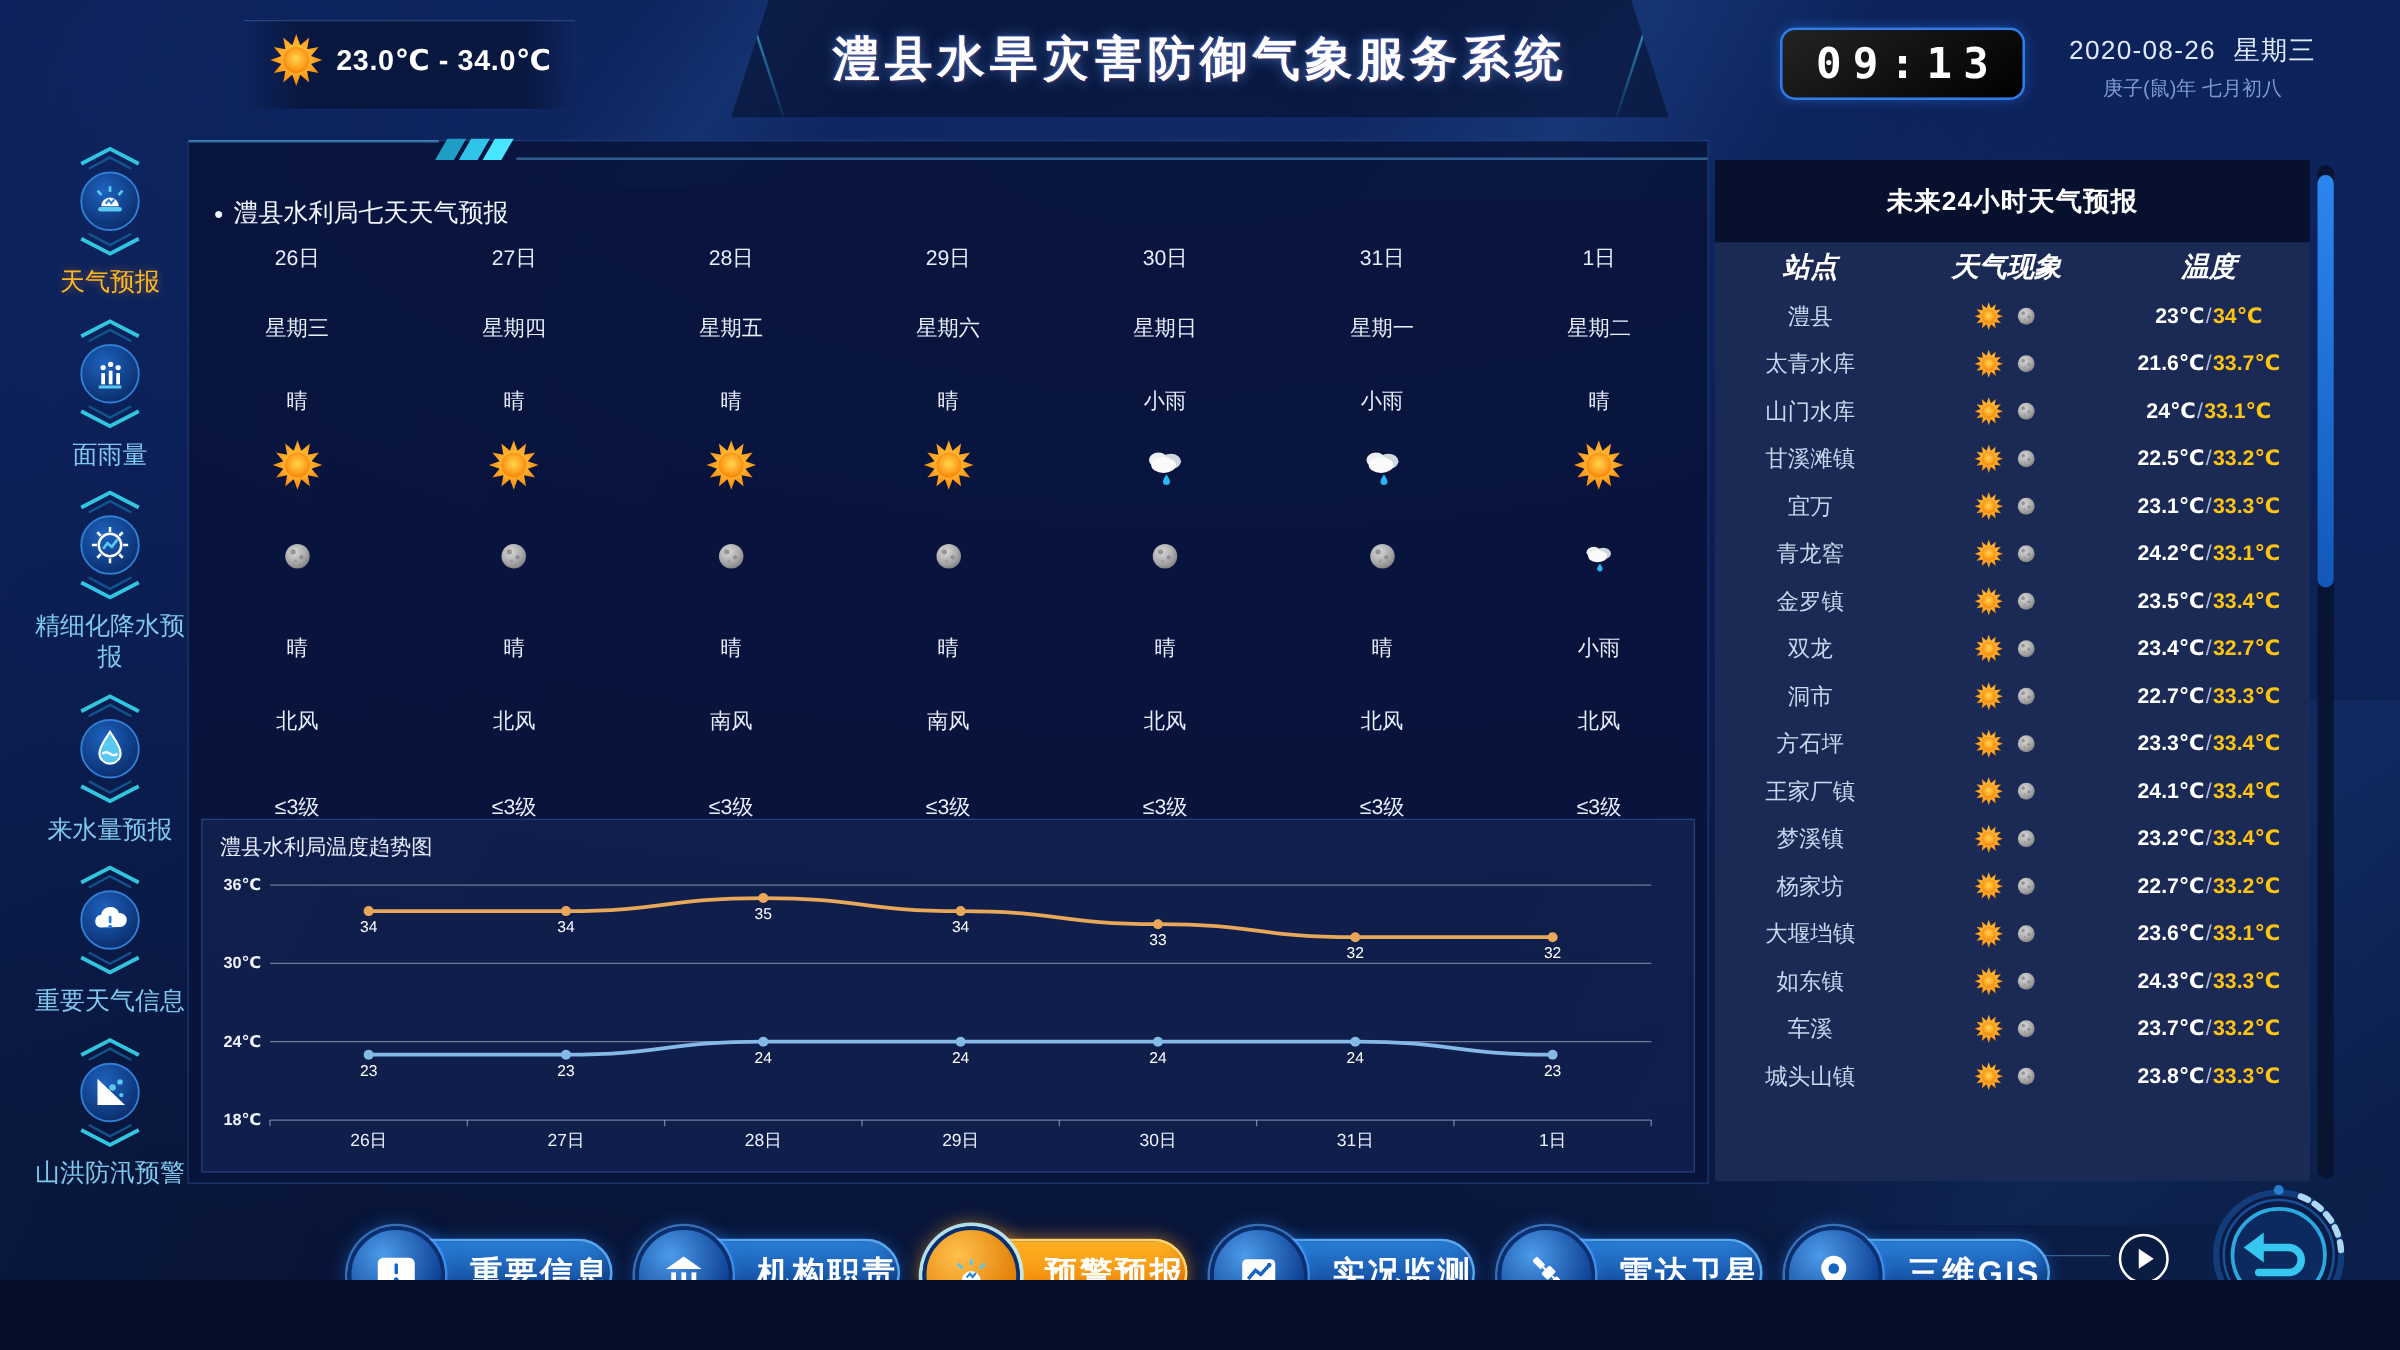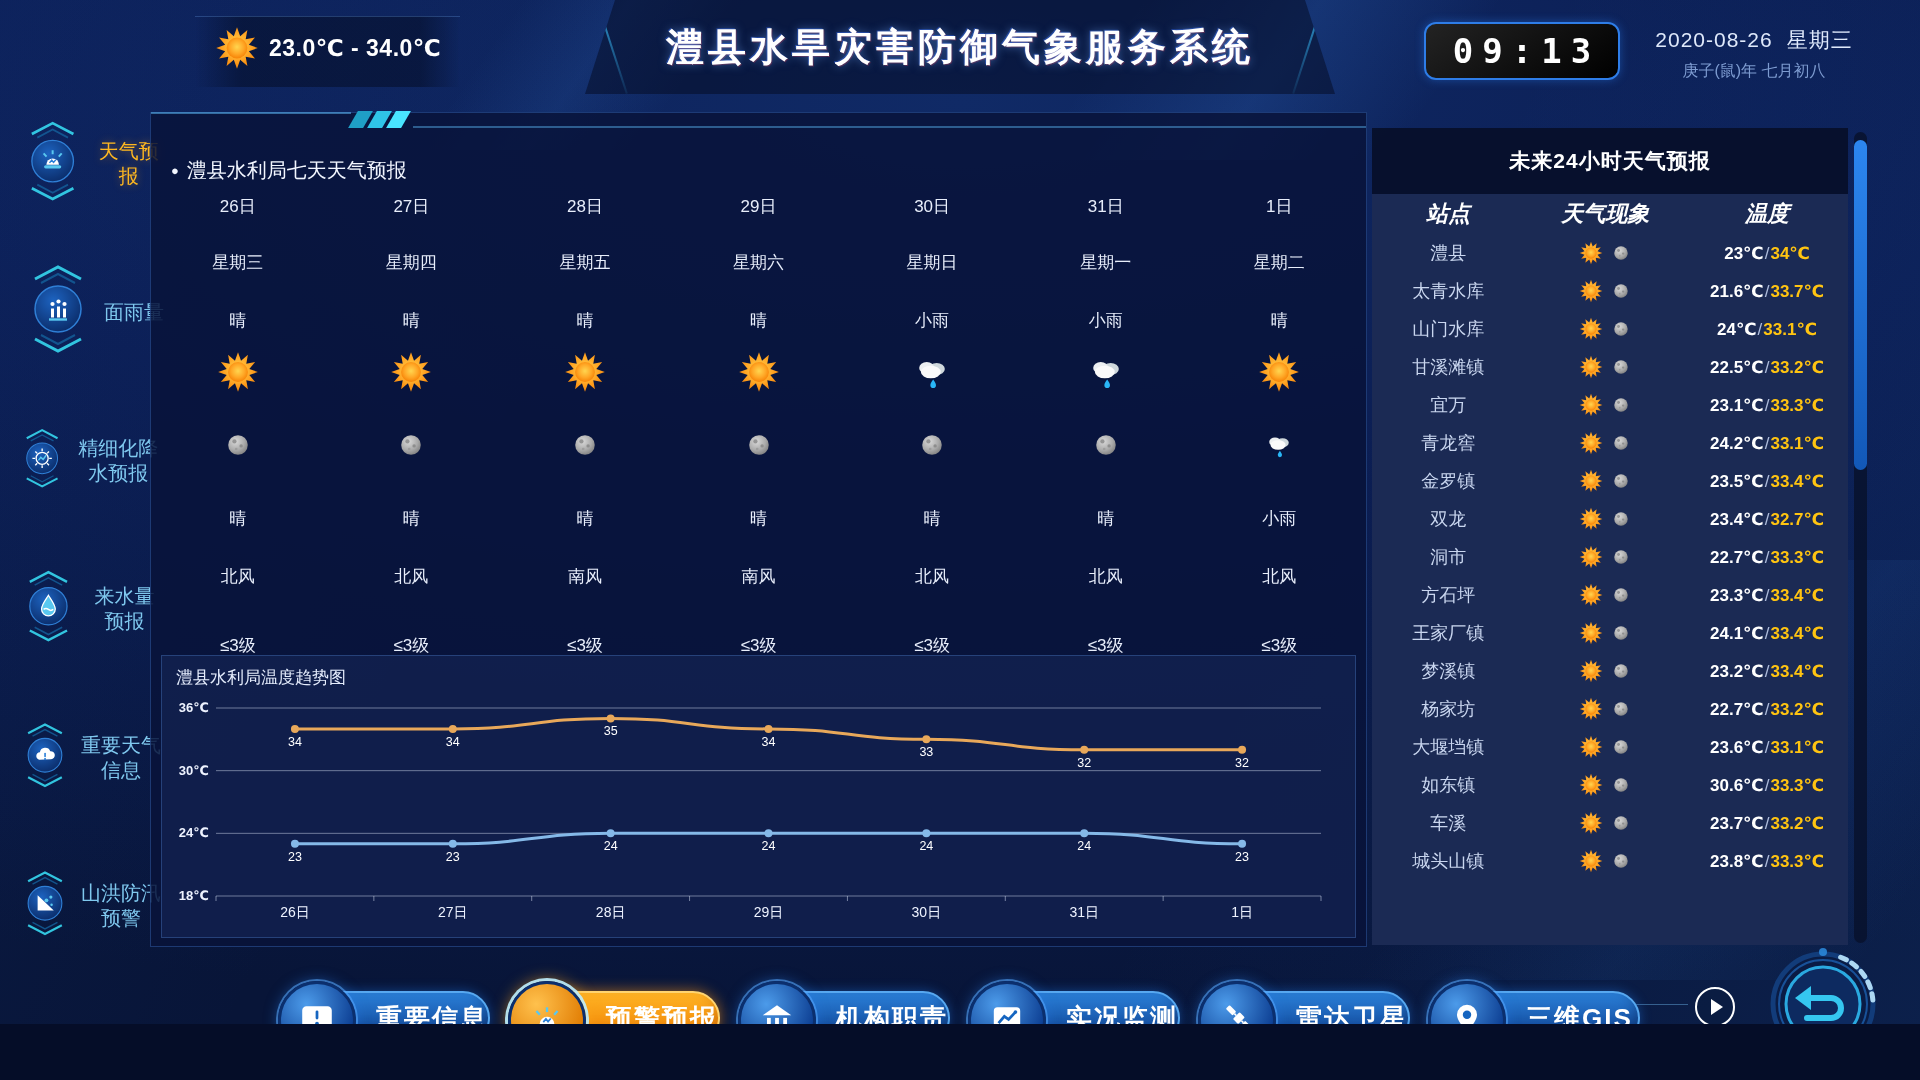--- a/index.html
+++ b/index.html
@@ -27,21 +27,21 @@
     background:linear-gradient(145deg,#232323,#000000);border:2px solid #2e7de8;
     box-shadow:0 0 10px rgba(40,120,230,.45);display:flex;align-items:center;justify-content:center;}
   .clock-box span{font-family:"DejaVu Sans Mono","Liberation Mono",monospace;font-size:34px;font-weight:bold;color:#fff;letter-spacing:9px;text-indent:9px;}
   .date-box{position:absolute;left:1634px;top:26px;width:240px;text-align:center;}
   .date-line1{font-size:21px;color:#dfe9fb;letter-spacing:1px;}
   .date-line1 b{font-weight:normal;margin-left:14px;}
   .date-line2{font-size:16px;color:#7d9bd0;margin-top:7px;}
   
   #sidebar{position:absolute;left:12px;top:114px;width:152px;height:838px;
     display:flex;flex-direction:column;justify-content:space-between;align-items:center;}
-  .side-item{display:flex;flex-direction:row;align-items:center;cursor:pointer;}
+  .side-item{display:flex;flex-direction:column;align-items:center;cursor:pointer;}
   .side-badge{width:92px;height:96px;}
   .chev{fill:none;stroke:#35cfe8;stroke-width:3;opacity:.95;}
   .chev2{fill:none;stroke:#14629c;stroke-width:2;opacity:.8;}
   .badge-circle{fill:url(#gradBadge);stroke:#2f7fd6;stroke-width:1.5;}
   .side-label{max-width:134px;text-align:center;font-size:20px;line-height:25px;color:#7fc8ee;margin-top:4px;}
   .side-item.active .side-label{color:#ffb820;text-shadow:0 0 8px rgba(255,160,20,.45);}
   
   #main-panel{position:absolute;left:150px;top:112px;width:1215px;height:833px;
     background:rgba(8,19,58,.85);border:1px solid rgba(70,130,220,.35);}
   .notch{position:absolute;top:-2px;width:15px;height:17px;transform:skewX(-30deg);}
@@ -713,21 +713,21 @@
           <div class="rp-station">如东镇</div>
           <div class="rp-icons">
             <svg>
               <use href="#sym-sun"></use>
             </svg>
             <svg class="moon">
               <use href="#sym-moon"></use>
             </svg>
           </div>
           <div class="rp-temp">
-            <span>30.6℃</span><span class="sep">/</span><span class="hi">33.3℃</span>
+            <span>24.3℃</span><span class="sep">/</span><span class="hi">33.3℃</span>
           </div>
         </div>
         <div class="rp-row">
           <div class="rp-station">车溪</div>
           <div class="rp-icons">
             <svg>
               <use href="#sym-sun"></use>
             </svg>
             <svg class="moon">
               <use href="#sym-moon"></use>
@@ -764,37 +764,37 @@
     <div class="nav-btn">
         <div class="nav-pill">
           <span class="nav-label">重要信息</span>
         </div>
         <div class="nav-circle">
           <svg viewBox="0 0 36 36">
             <use href="#sym-info-bubble"></use>
           </svg>
         </div>
       </div>
+      <div class="nav-btn">
+        <div class="nav-pill">
+          <span class="nav-label">机构职责</span>
+        </div>
+        <div class="nav-circle">
+          <svg viewBox="0 0 36 36">
+            <use href="#sym-institution"></use>
+          </svg>
+        </div>
+      </div>
       <div class="nav-btn active">
         <div class="nav-pill">
           <span class="nav-label">预警预报</span>
         </div>
         <div class="nav-circle">
           <svg viewBox="0 0 36 36">
             <use href="#sym-alarm"></use>
-          </svg>
-        </div>
-      </div>
-      <div class="nav-btn">
-        <div class="nav-pill">
-          <span class="nav-label">机构职责</span>
-        </div>
-        <div class="nav-circle">
-          <svg viewBox="0 0 36 36">
-            <use href="#sym-institution"></use>
           </svg>
         </div>
       </div>
       <div class="nav-btn">
         <div class="nav-pill">
           <span class="nav-label">实况监测</span>
         </div>
         <div class="nav-circle">
           <svg viewBox="0 0 36 36">
             <use href="#sym-monitor-chart"></use>

